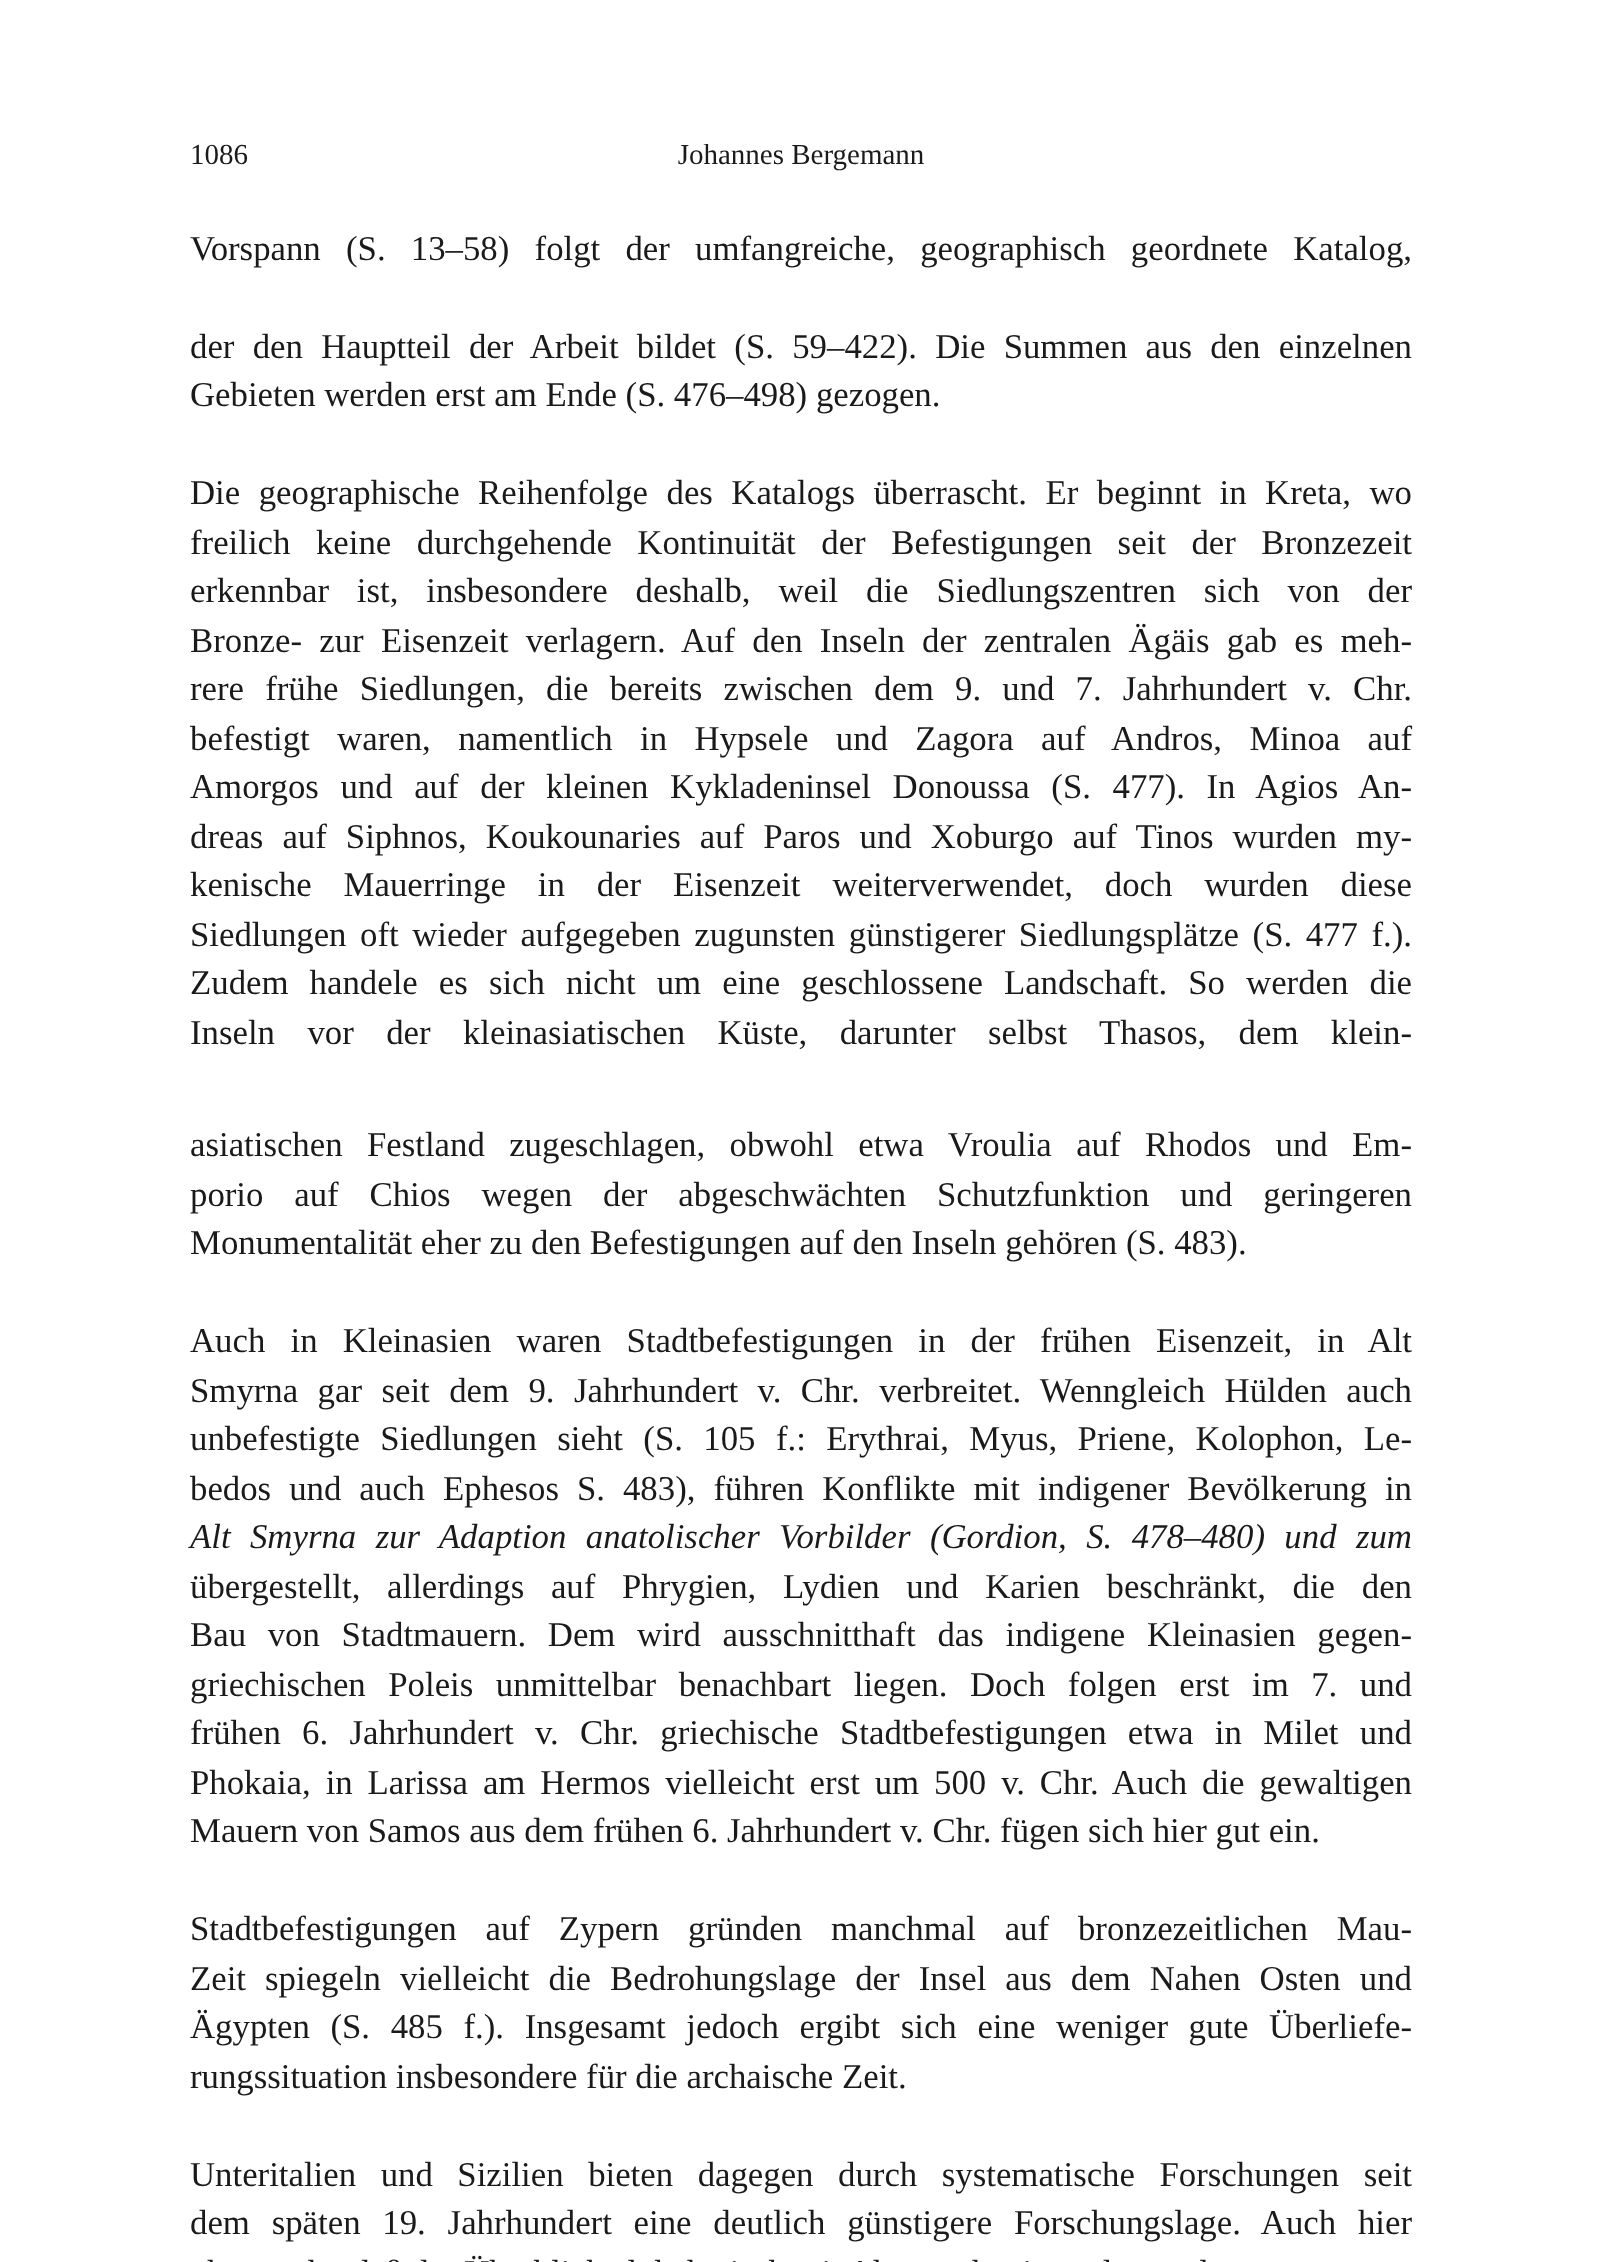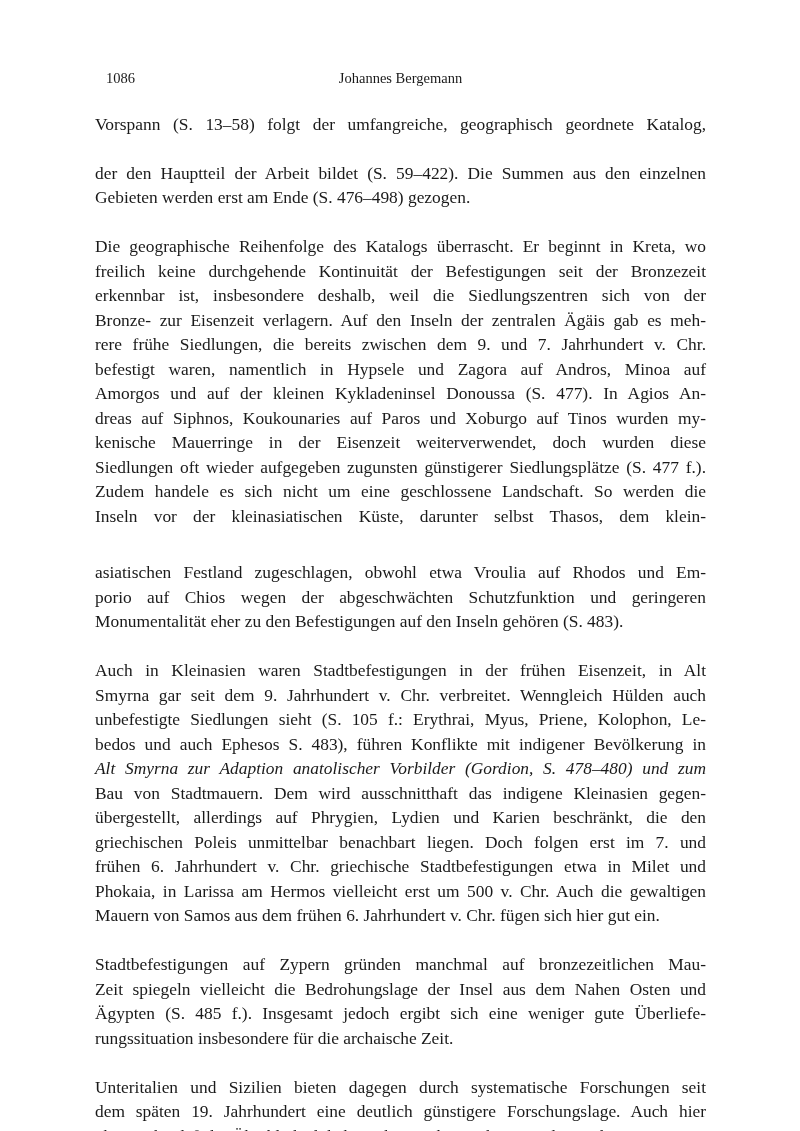--- a/index.html
+++ b/index.html
@@ -1,20 +1,20 @@
 <!DOCTYPE html>
 <html><head>
 <meta charset="utf-8">
 <style>
   html, body { margin: 0; padding: 0; background: #ffffff; }
   body { width: 800px; height: 1131px; position: relative; overflow: hidden;
          font-family: "Liberation Serif", "DejaVu Serif", serif; color: #1a1a1a; }
   .header { position: absolute; top: 70px; left: 95px; width: 611px; height: 22px;
             font-size: 14.5px; }
-  .page-num { position: absolute; left: 0; top: 0; margin-left: 11px; }
+  .page-num { position: absolute; left: 0; top: 0; }
   .running-head { position: absolute; left: 0; right: 0; top: 0; text-align: center; }
   .body { position: absolute; left: 95px; width: 611px; top: 112px; }
   .para { margin: 0 0 24.5px 0; }
   .line { display: block; height: 24.5px; line-height: 24.5px; font-size: 17.4px;
           white-space: nowrap; text-align: justify; text-align-last: justify; }
   .line.last { text-align-last: left; }
 </style>
 </head>
 <body>
 
@@ -45,22 +45,22 @@
       <span class="line" style="text-align-last: justify; margin-top: 32px;">asiatischen Festland zugeschlagen, obwohl etwa Vroulia auf Rhodos und Em-</span>
       <span class="line" style="text-align-last: justify;">porio auf Chios wegen der abgeschwächten Schutzfunktion und geringeren</span>
       <span class="line last" style="text-align-last: left;">Monumentalität eher zu den Befestigungen auf den Inseln gehören (S. 483).</span>
     </div>
     <div class="para">
       <span class="line" style="text-align-last: justify;">Auch in Kleinasien waren Stadtbefestigungen in der frühen Eisenzeit, in Alt</span>
       <span class="line" style="text-align-last: justify;">Smyrna gar seit dem 9. Jahrhundert v. Chr. verbreitet. Wenngleich Hülden auch</span>
       <span class="line" style="text-align-last: justify;">unbefestigte Siedlungen sieht (S. 105 f.: Erythrai, Myus, Priene, Kolophon, Le-</span>
       <span class="line" style="text-align-last: justify;">bedos und auch Ephesos S. 483), führen Konflikte mit indigener Bevölkerung in</span>
       <span class="line" style="text-align-last: justify; font-style: italic;">Alt Smyrna zur Adaption anatolischer Vorbilder (Gordion, S. 478–480) und zum</span>
+      <span class="line" style="text-align-last: justify;">übergestellt, allerdings auf Phrygien, Lydien und Karien beschränkt, die den</span>
       <span class="line" style="text-align-last: justify;">Bau von Stadtmauern. Dem wird ausschnitthaft das indigene Kleinasien gegen-</span>
-      <span class="line" style="text-align-last: justify;">übergestellt, allerdings auf Phrygien, Lydien und Karien beschränkt, die den</span>
       <span class="line" style="text-align-last: justify;">griechischen Poleis unmittelbar benachbart liegen. Doch folgen erst im 7. und</span>
       <span class="line" style="text-align-last: justify;">frühen 6. Jahrhundert v. Chr. griechische Stadtbefestigungen etwa in Milet und</span>
       <span class="line" style="text-align-last: justify;">Phokaia, in Larissa am Hermos vielleicht erst um 500 v. Chr. Auch die gewaltigen</span>
       <span class="line last" style="text-align-last: left;">Mauern von Samos aus dem frühen 6. Jahrhundert v. Chr. fügen sich hier gut ein.</span>
     </div>
     <div class="para">
       <span class="line" style="text-align-last: justify;">Stadtbefestigungen auf Zypern gründen manchmal auf bronzezeitlichen Mau-</span>
       <span class="line" style="text-align-last: justify;">Zeit spiegeln vielleicht die Bedrohungslage der Insel aus dem Nahen Osten und</span>
       <span class="line" style="text-align-last: justify;">Ägypten (S. 485 f.). Insgesamt jedoch ergibt sich eine weniger gute Überliefe-</span>
       <span class="line last" style="text-align-last: left;">rungssituation insbesondere für die archaische Zeit.</span>

